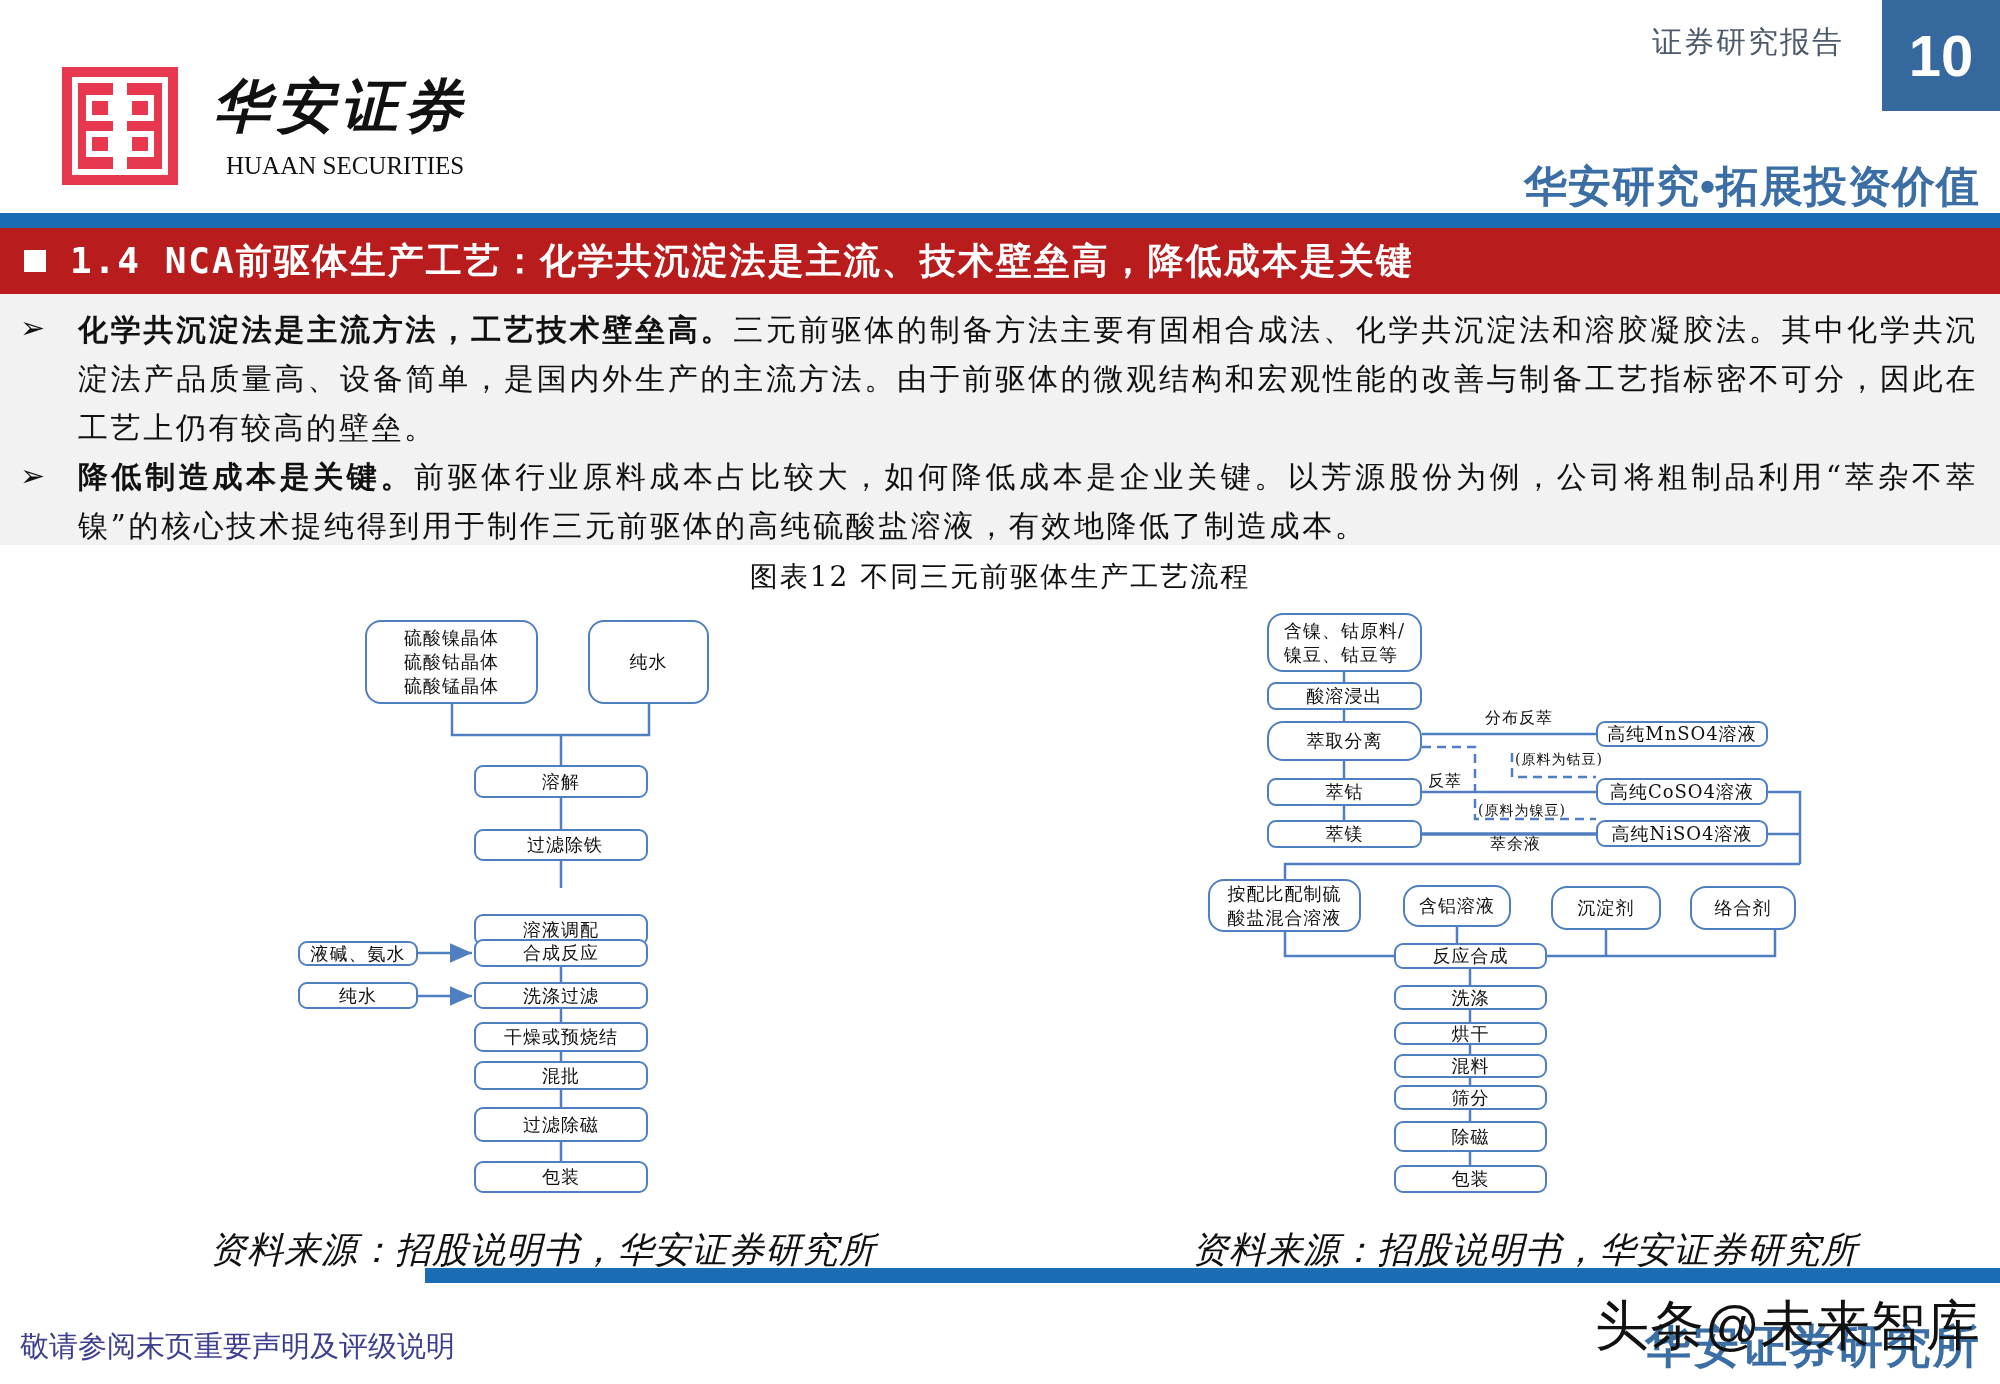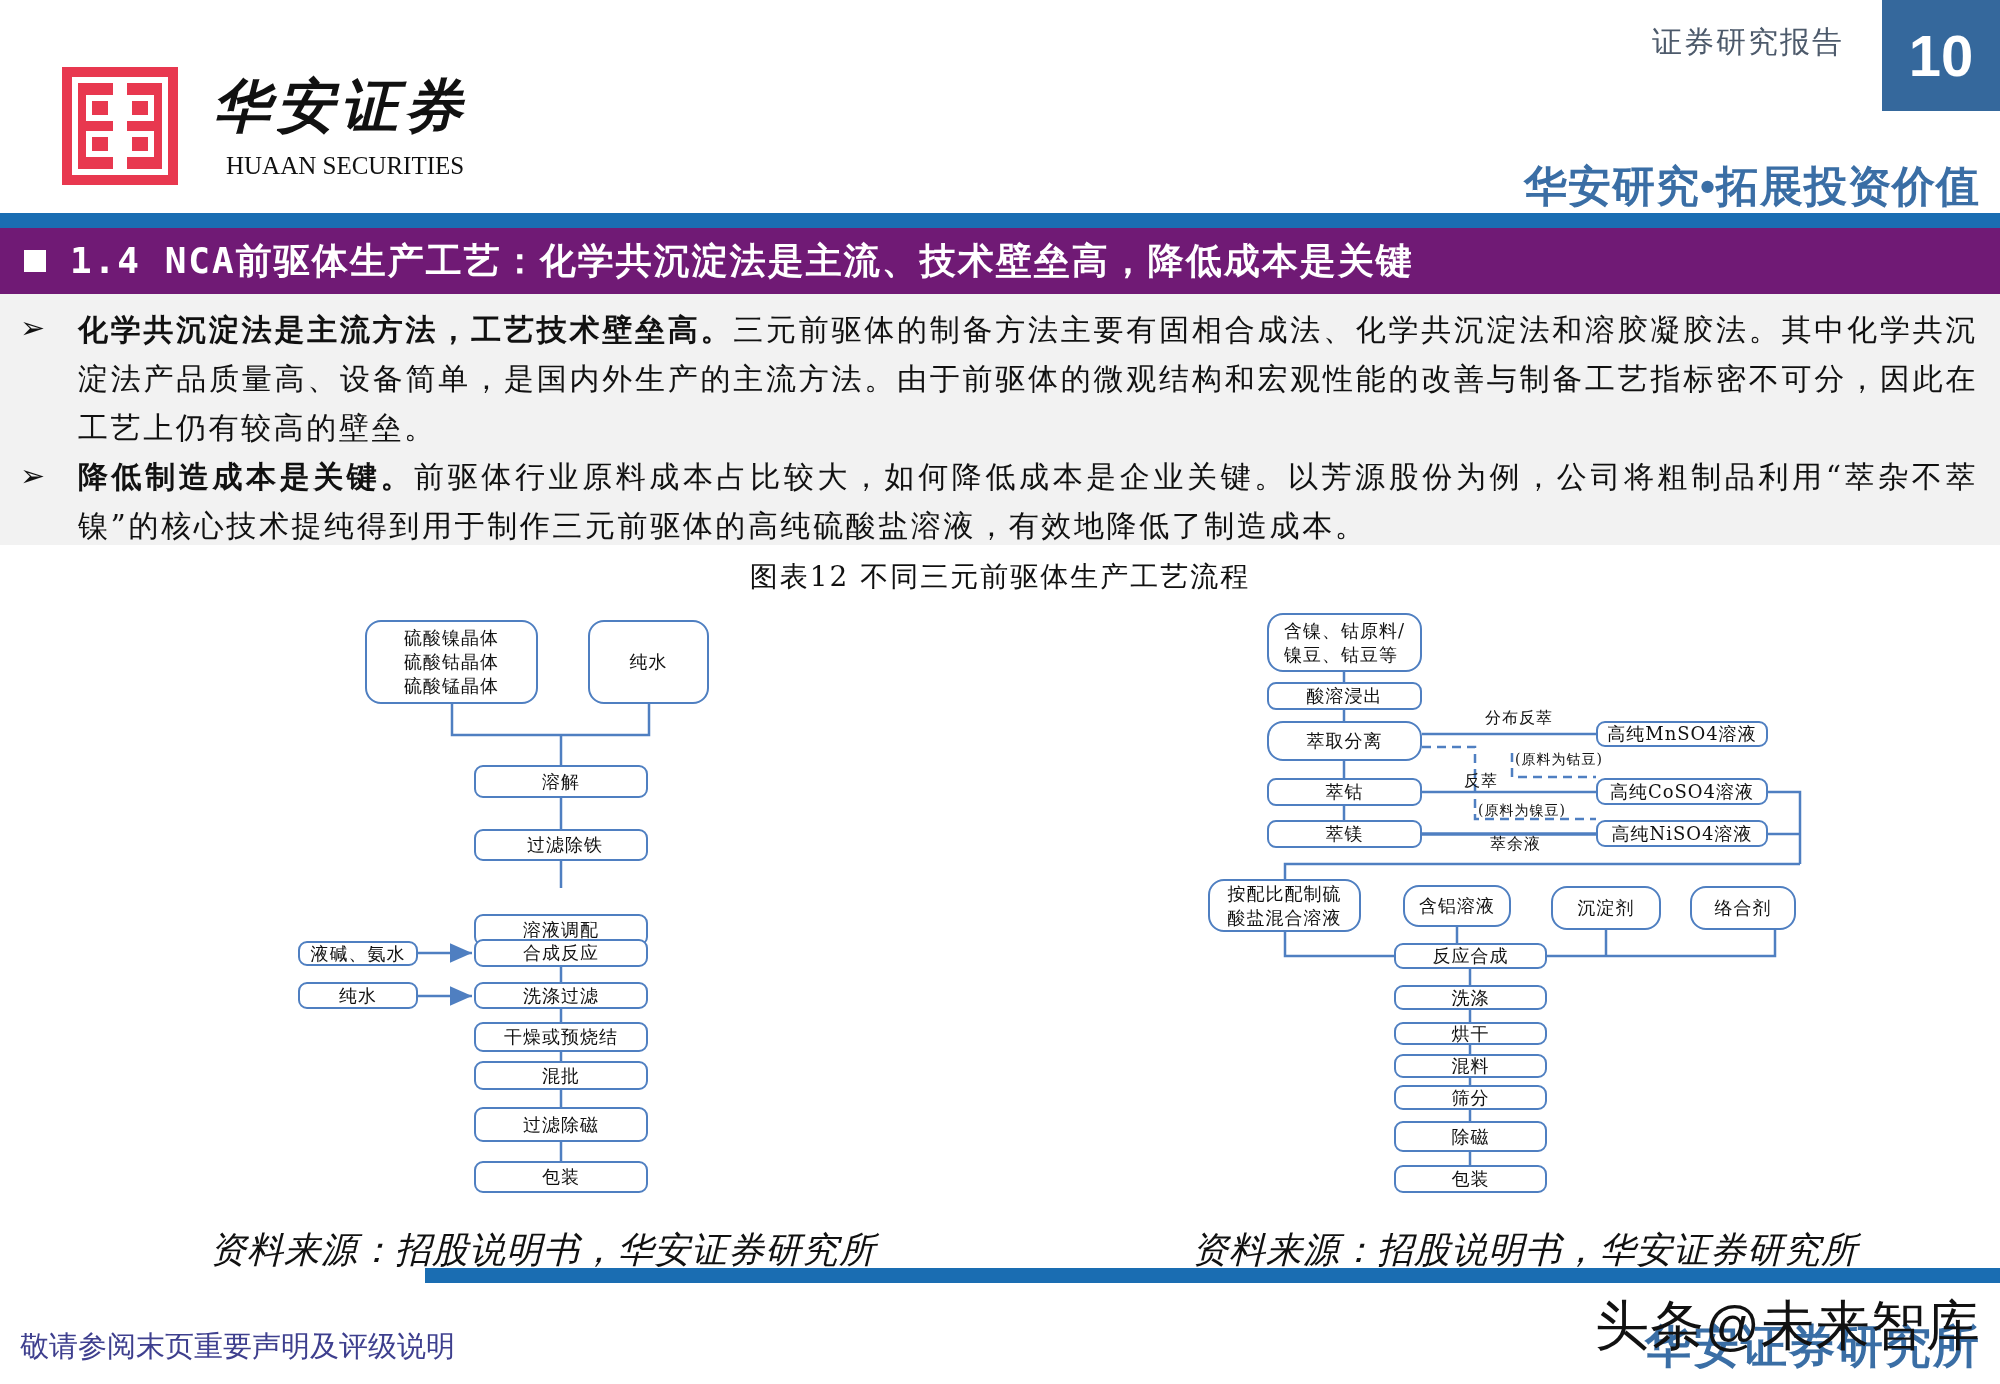--- a/index.html
+++ b/index.html
@@ -12,21 +12,21 @@
   .logo-mark .vbar { position:absolute; left:50%; top:10px; bottom:10px; width:14px; margin-left:-7px; background:#fff; }
   .logo-mark .sq { position:absolute; width:16px; height:14px; border:6px solid #fff; box-sizing:content-box; }
   .logo-cn { left:212px; top:68px; font-family:"DejaVu Serif",serif; font-size:58px; font-weight:bold; letter-spacing:6px; color:#111; font-style:italic; }
   .logo-en { left:226px; top:152px; font-family:"Liberation Serif",serif; font-size:25px; color:#111; letter-spacing:0px; }
   .report-type { left:1652px; top:22px; font-family:"Liberation Serif",serif; font-size:30px; color:#4d5a6b; letter-spacing:2px; }
   .page-num { left:1882px; top:0; width:118px; height:111px; background:#35689c; color:#fff;
               font-family:"Liberation Sans",sans-serif; font-weight:bold; font-size:58px;
               display:flex; align-items:center; justify-content:center; }
   .slogan { right:20px; top:158px; font-family:"Liberation Sans",sans-serif; font-weight:bold; font-size:43px; color:#3a6ea5; letter-spacing:1px; }
   .top-bar { left:0; top:213px; width:2000px; height:15px; background:#1a6db2; }
-  .title-band { left:0; top:228px; width:2000px; height:66px; background:#701a75; display:flex; align-items:center; }
+  .title-band { left:0; top:228px; width:2000px; height:66px; background:#b91c1c; display:flex; align-items:center; }
   .title-band .sq-icon { width:22px; height:22px; background:#fff; margin-left:24px; margin-right:24px; }
   .title-band .txt { color:#fff; font-size:36px; font-weight:bold; letter-spacing:2px; font-family:"DejaVu Sans Mono","DejaVu Sans",sans-serif; }
   .body-band { left:0; top:294px; width:2000px; height:251px; background:#f2f2f2; }
   .bullet { position:absolute; left:20px; font-size:30px; color:#111; }
   .para { position:absolute; left:78px; width:1900px; font-size:30px; line-height:49px; letter-spacing:2.6px; color:#111; text-align:justify; }
   .para b { font-weight:bold; }
   .fig-title { left:0; width:2000px; top:558px; text-align:center; font-size:28px; letter-spacing:2px; color:#111; }
   
   .box { position:absolute; border:2.5px solid #4f7fc1; border-radius:9px; background:#fff; box-sizing:border-box;
          display:flex; align-items:center; justify-content:center; 
@@ -190,21 +190,21 @@
     <span>高纯MnSO4溶液</span>
   </div>
 <div class="box" style="left:1596px;top:778px;width:172px;height:27px;">
     <span>高纯CoSO4溶液</span>
   </div>
 <div class="box" style="left:1596px;top:820px;width:172px;height:27px;">
     <span>高纯NiSO4溶液</span>
   </div>
 
 <div class="edge-label" style="left:1485px;top:708px;">分布反萃</div>
-<div class="edge-label" style="left:1428px;top:771px;margin-left:36px;">反萃</div>
+<div class="edge-label" style="left:1428px;top:771px;">反萃</div>
 <div class="edge-label" style="left:1490px;top:834px;">萃余液</div>
 <div class="edge-label small" style="left:1515px;top:751px;">(原料为钴豆)</div>
 <div class="edge-label small" style="left:1478px;top:802px;">(原料为镍豆)</div>
 
 <div class="box big" style="left:1208px;top:879px;width:153px;height:53px;">
     <span class="lbl">按配比配制硫
 酸盐混合溶液</span>
   </div>
 <div class="box big" style="left:1403px;top:885px;width:108px;height:42px;">
     <span>含铝溶液</span>

